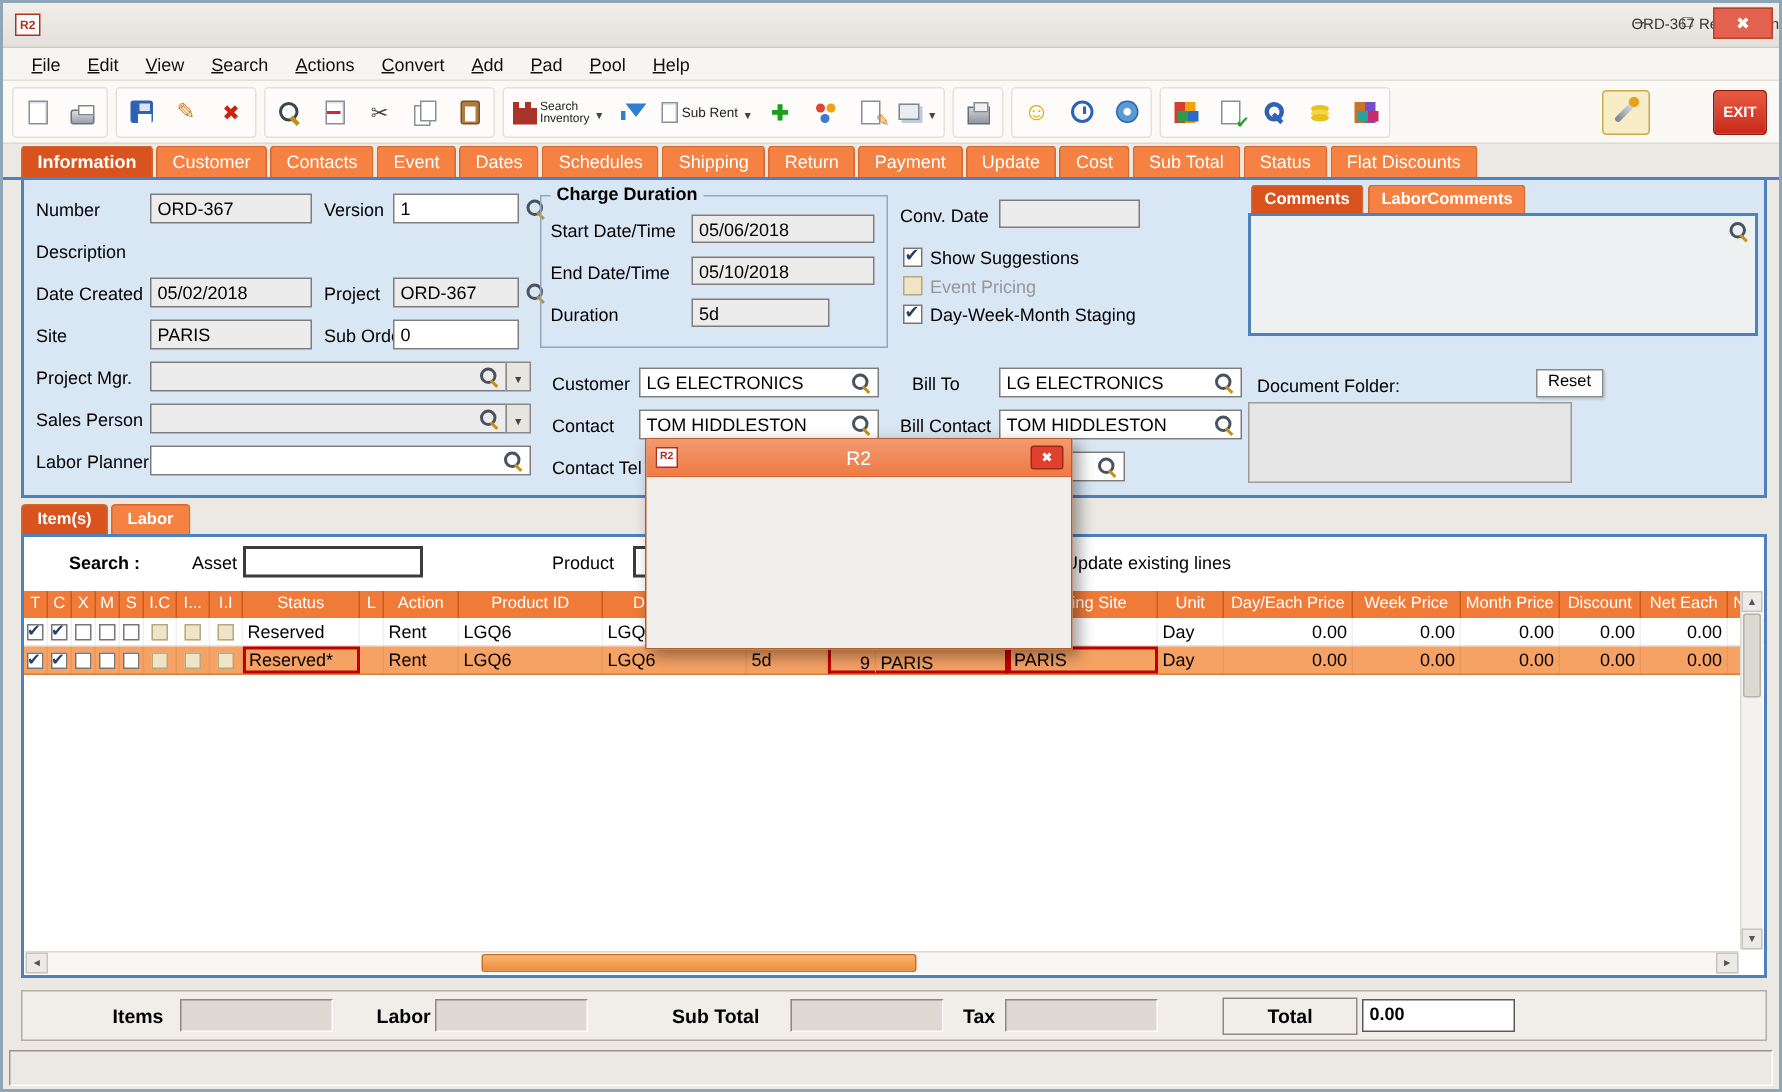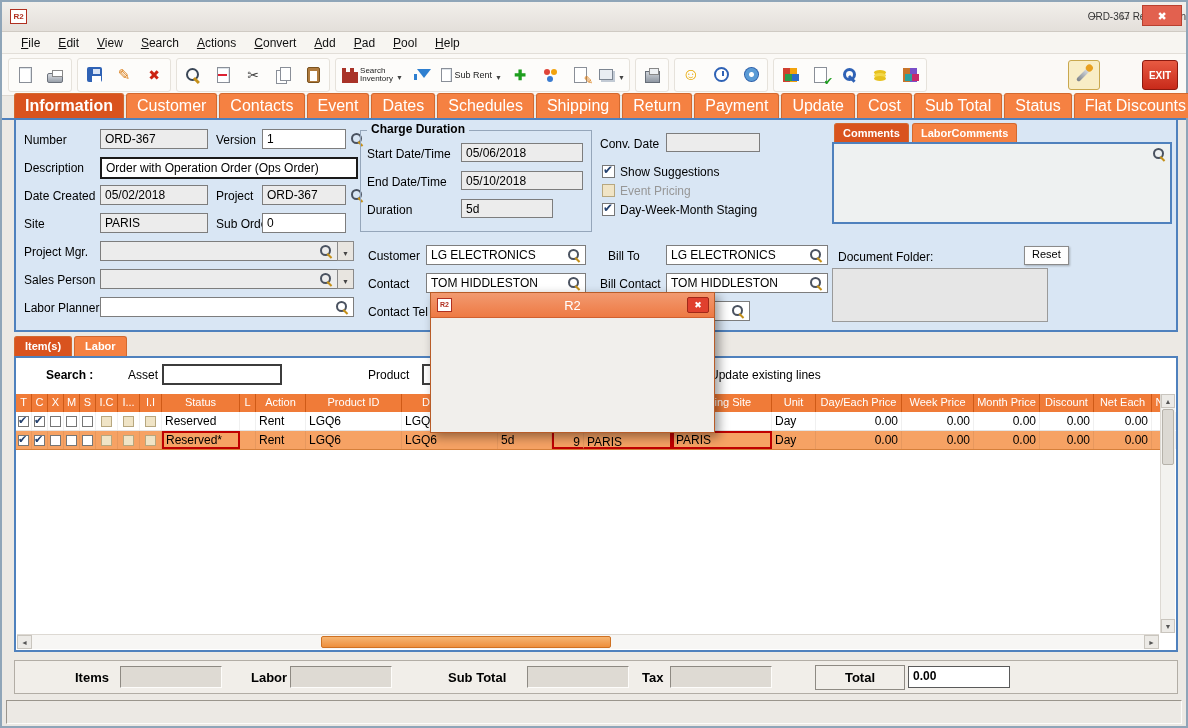--- a/index.html
+++ b/index.html
@@ -70,21 +70,21 @@
   .i-coins::before{content:"";position:absolute;left:3px;top:10px;width:12px;height:5px;border-radius:50%;background:#e7c21f;box-shadow:0 -3px 0 #f3d84a,0 -6px 0 #e7c21f}
   .i-boxes{width:14px;height:14px;margin:2px;background:linear-gradient(90deg,#c8742a 50%,#7a4ec8 50%)}
   .i-boxes::after{content:"";position:absolute;left:2px;bottom:1px;width:14px;height:7px;background:linear-gradient(90deg,#2aa0a0 50%,#c82a6b 50%)}
   .wand-btn{position:absolute;right:86px;top:6px;width:32px;height:30px;background:#f8edc6;border:1px solid #c9a84e;border-radius:3px;display:flex;align-items:center;justify-content:center}
   .i-wand{width:16px;height:4px;background:linear-gradient(90deg,#7a8088,#dfe3e8);transform:rotate(-45deg);border-radius:2px}
   .i-wand::after{content:"";position:absolute;right:-5px;top:-2px;width:7px;height:7px;background:#e8a020;border-radius:50%}
   .exit-btn{position:absolute;right:8px;top:6px;width:36px;height:30px;background:linear-gradient(#e85a42,#c82a1a);border:1px solid #8b1a10;border-radius:3px;color:#fff;font-size:10px;font-weight:bold;display:flex;align-items:center;justify-content:center}
 
   
   .tabs{position:absolute;left:0;top:94px;right:0;height:24px;display:flex;gap:2px;align-items:flex-end;padding:0 0 0 12px;border-bottom:2px solid #4f81bd;background:#ece9e4}
-  .tab{background:#f58142;color:#fff;font-size:16px;padding:3px 10px 3px;border:1px solid #d3692f;border-bottom:none;border-radius:3px 3px 0 0;white-space:nowrap}
+  .tab{background:#f58142;color:#fff;font-size:12px;padding:3px 10px 3px;border:1px solid #d3692f;border-bottom:none;border-radius:3px 3px 0 0;white-space:nowrap}
   .tab.on{background:#d9531e;font-weight:bold}
 
   
   .panel{position:absolute;left:12px;top:118px;width:1164px;height:212px;background:#d9e6f4;border:2px solid #4f81bd;border-top:none}
   .lbl{position:absolute;font-size:12px;color:#000;white-space:nowrap}
   .lbl.dis{color:#979797}
   .fld{position:absolute;height:20px;background:#fff;border:1px solid #7d7d7d;font-size:12px;padding:1px 4px;display:flex;align-items:center;overflow:hidden;white-space:nowrap}
   .fld.gray{background:#ececec}
   .fld.dsc{border:2px solid #1a1a1a;height:22px}
   .mag{position:relative;display:inline-block;width:14px;height:14px;flex:none}
@@ -319,23 +319,20 @@
     <div class="fld gray" style="left:84px;top:9px;width:108px">
         <span>ORD-367</span>
       </div>
     <span class="lbl" style="left:200px;top:13px">Version</span>
     <div class="fld" style="left:246px;top:9px;width:84px">
         <span>1</span>
       </div>
     <span class="mag magabs" style="left:334px;top:12px"></span>
 
     <span class="lbl" style="left:8px;top:41px">Description</span>
-    <div class="fld dsc" style="left:84px;top:37px;width:258px">
-        <span>Order with Operation Order (Ops Order)</span>
-      </div>
 
     <span class="lbl" style="left:8px;top:69px">Date Created</span>
     <div class="fld gray" style="left:84px;top:65px;width:108px">
         <span>05/02/2018</span>
       </div>
     <span class="lbl" style="left:200px;top:69px">Project</span>
     <div class="fld gray" style="left:246px;top:65px;width:84px">
         <span>ORD-367</span>
       </div>
     <span class="mag magabs" style="left:334px;top:68px"></span>

